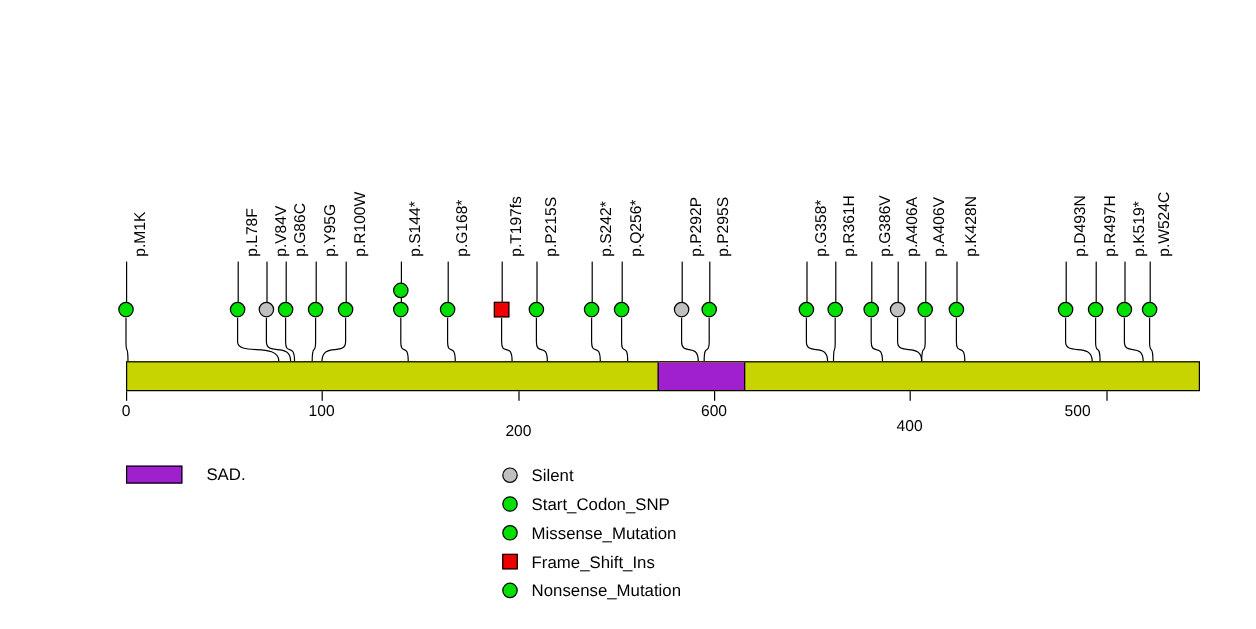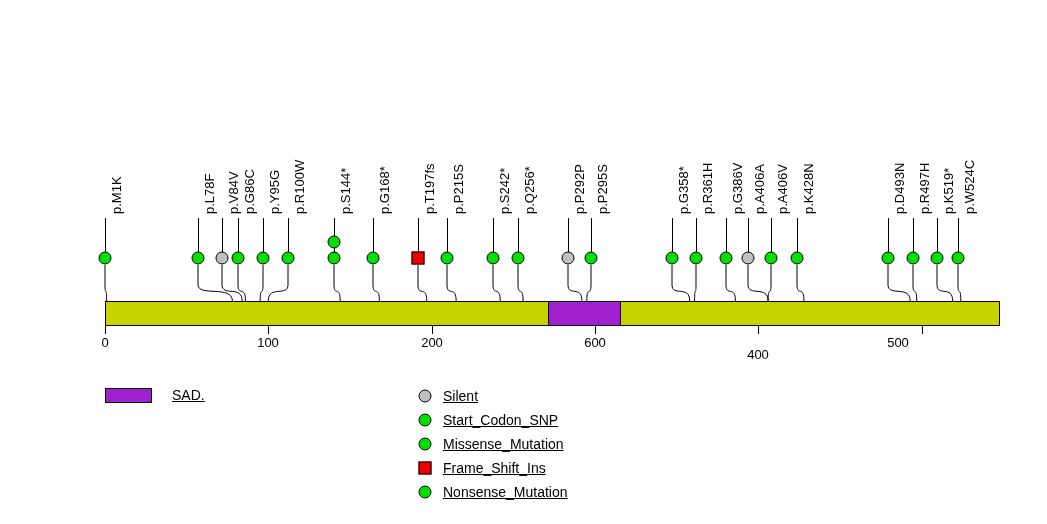--- a/index.html
+++ b/index.html
@@ -80,21 +80,20 @@
   }
   .legend-swatch-mark.circle{border-radius:50%;}
   .legend-swatch-mark.square{border-radius:0;}
   .legend-text{
     position:absolute;
     font-size:14px;
     line-height:14px;
     color:#000;
     white-space:nowrap;
     transform:translateY(-50%);
-    text-decoration:underline;
   }
 </style>
 </head>
 <body>
 
 <div id="plot">
 
   <svg class="connector" id="connector-layer" width="1047" height="524">
       <path d="M 105 265 L 105 284.8 C 105 297, 106.63321167883211 284.8, 106.63321167883211 301"></path>
       <path d="M 198 265 L 198 284.8 C 198 297, 232.3905109489051 284.8, 232.3905109489051 301"></path>
@@ -210,21 +209,21 @@
   <div id="domains-layer">
       <div class="domain-region" style="left: 547.6px; top: 302px; width: 73.4945px; height: 23px; background: rgb(160, 32, 208);"></div>
     </div>
 
   <div id="axis-layer">
       <div class="axis-tick" style="left: 105px; top: 326px; height: 8px;"></div>
       <div class="axis-label" style="left: 105px; top: 336px;">0</div>
       <div class="axis-tick" style="left: 268px; top: 326px; height: 8px;"></div>
       <div class="axis-label" style="left: 268px; top: 336px;">100</div>
       <div class="axis-tick" style="left: 432px; top: 326px; height: 8px;"></div>
-      <div class="axis-label" style="left: 432px; top: 336px;">200</div>
+      <div class="axis-label" style="left: 432px; top: 352px;">200</div>
       <div class="axis-tick" style="left: 595px; top: 326px; height: 8px;"></div>
       <div class="axis-label" style="left: 595px; top: 336px;">600</div>
       <div class="axis-tick" style="left: 758px; top: 326px; height: 8px;"></div>
       <div class="axis-label" style="left: 758px; top: 348px;">400</div>
       <div class="axis-tick" style="left: 922px; top: 326px; height: 8px;"></div>
       <div class="axis-label" style="left: 898px; top: 336px;">500</div>
     </div>
 
   <div id="legend-domain-layer">
       <div class="legend-swatch-rect" style="left: 105px; top: 388px; width: 47px; height: 15px; background: rgb(160, 32, 208);"></div>

